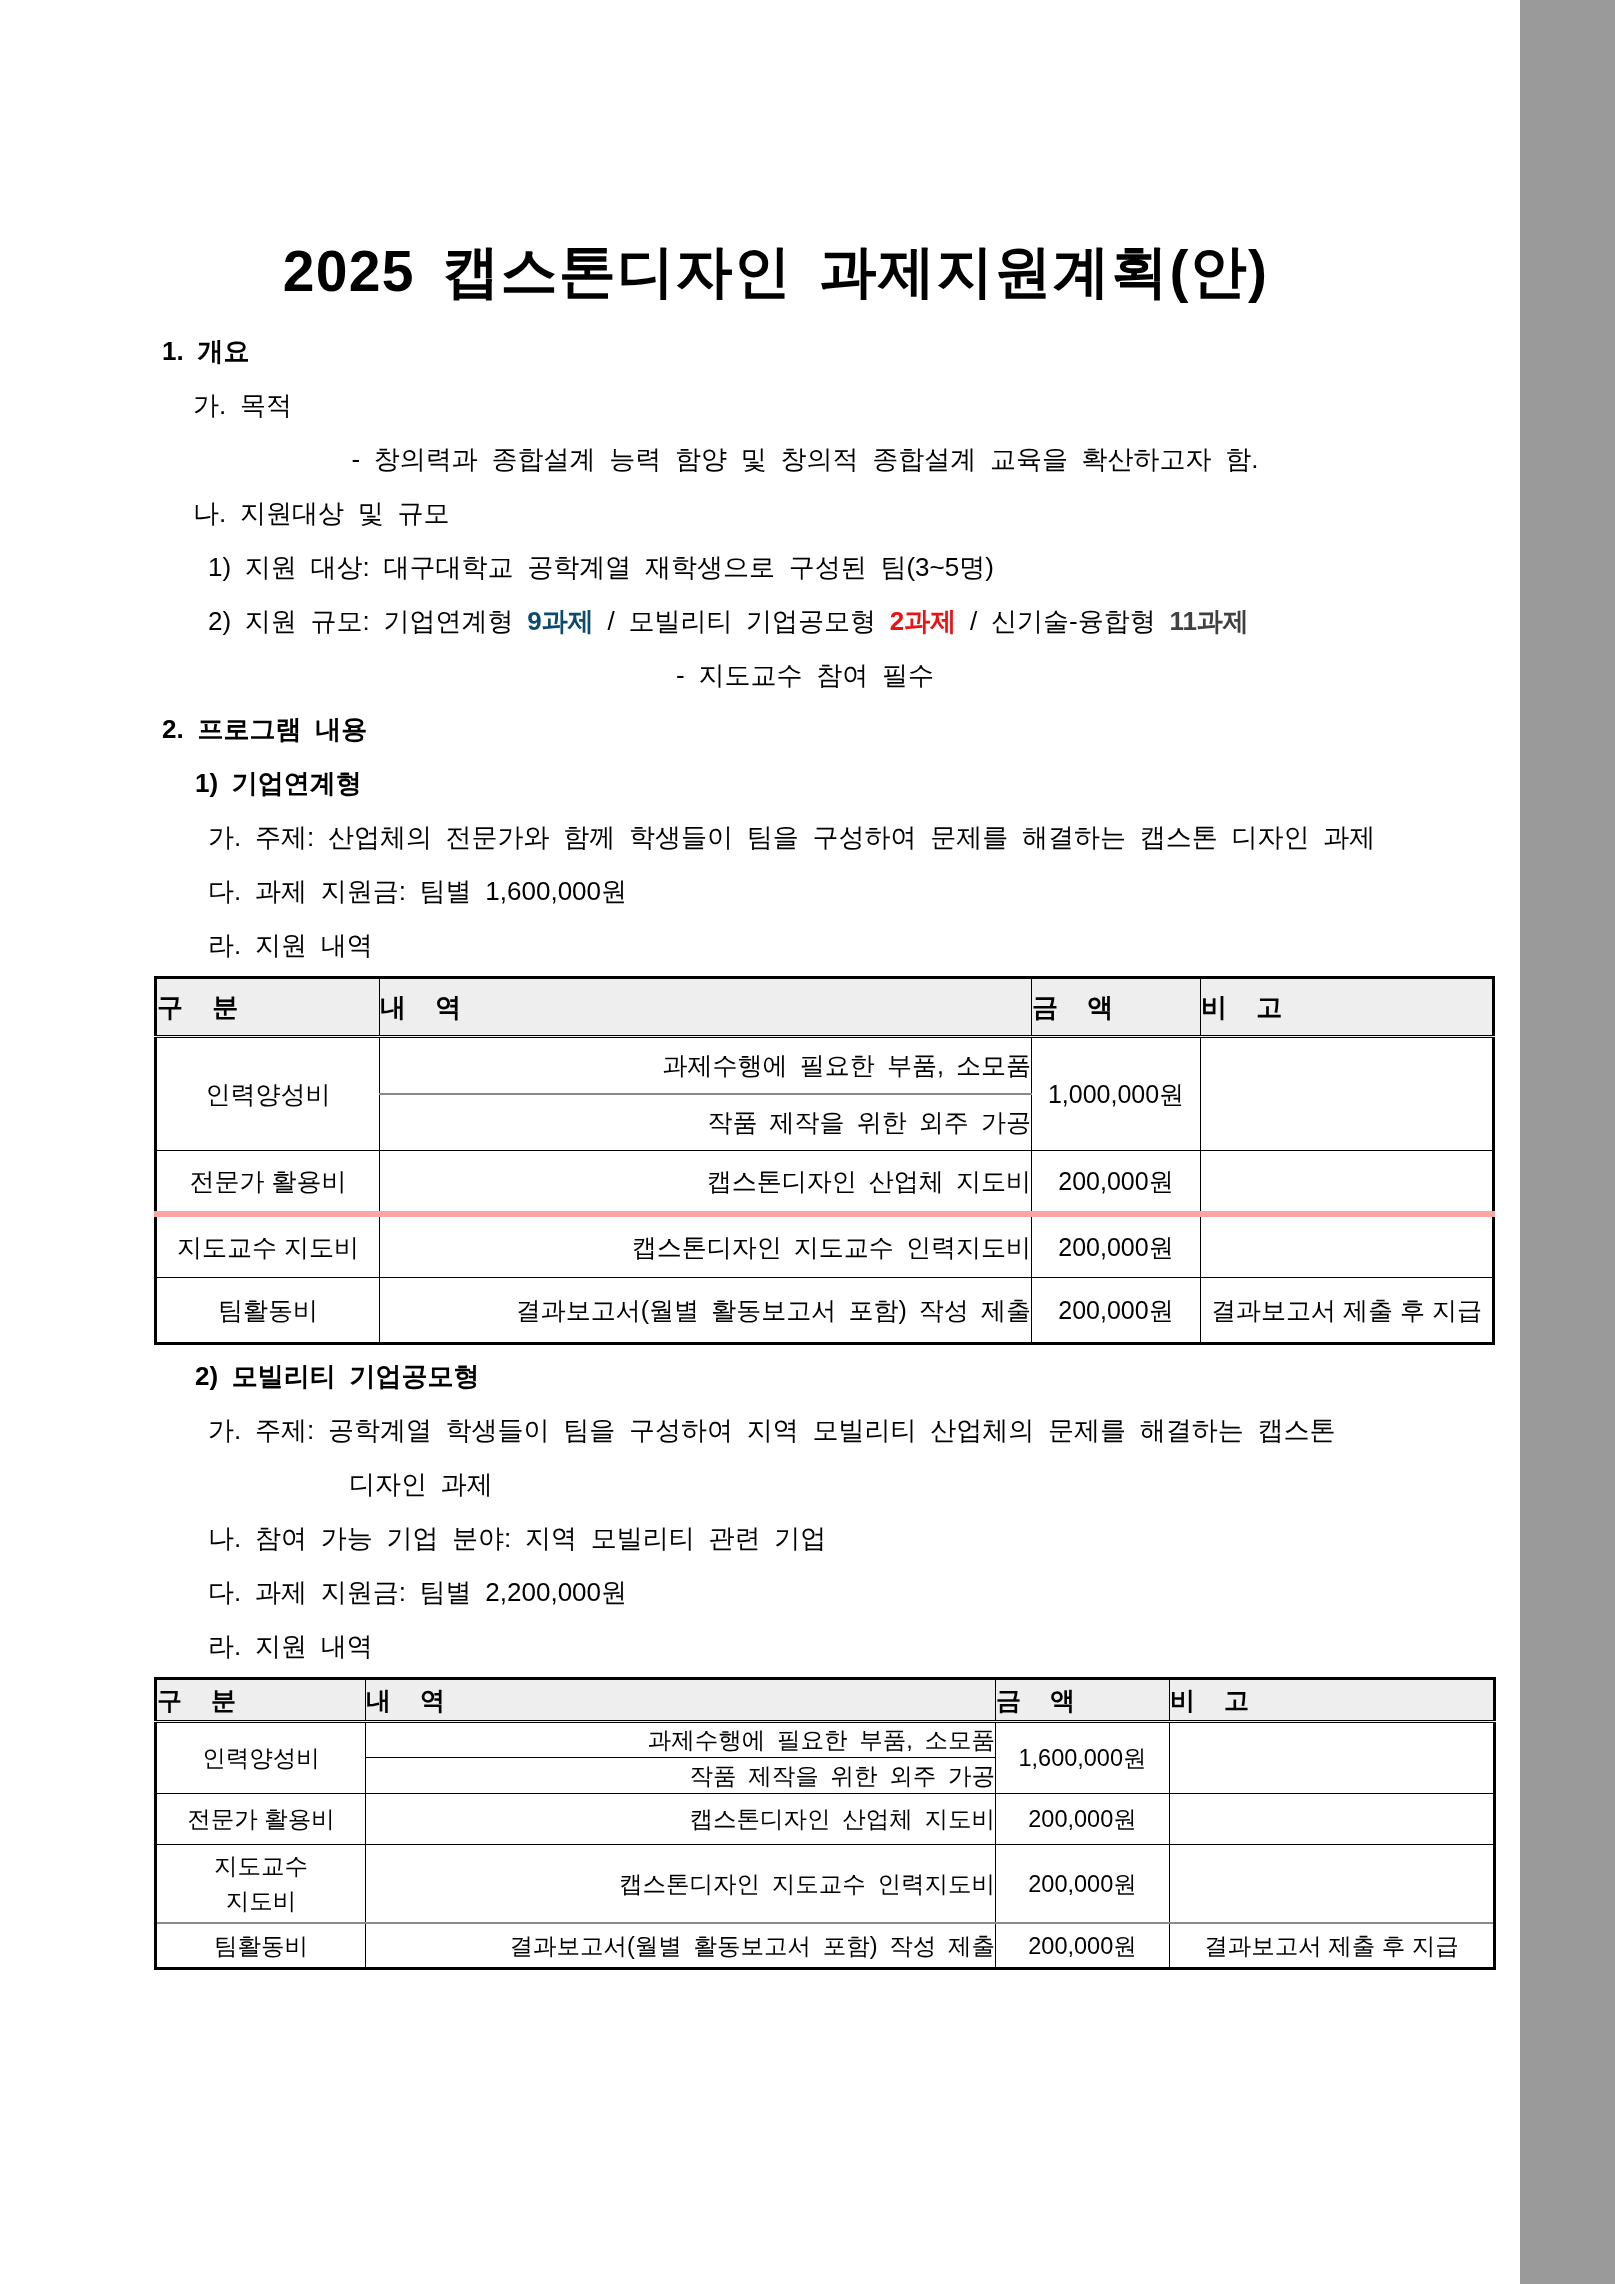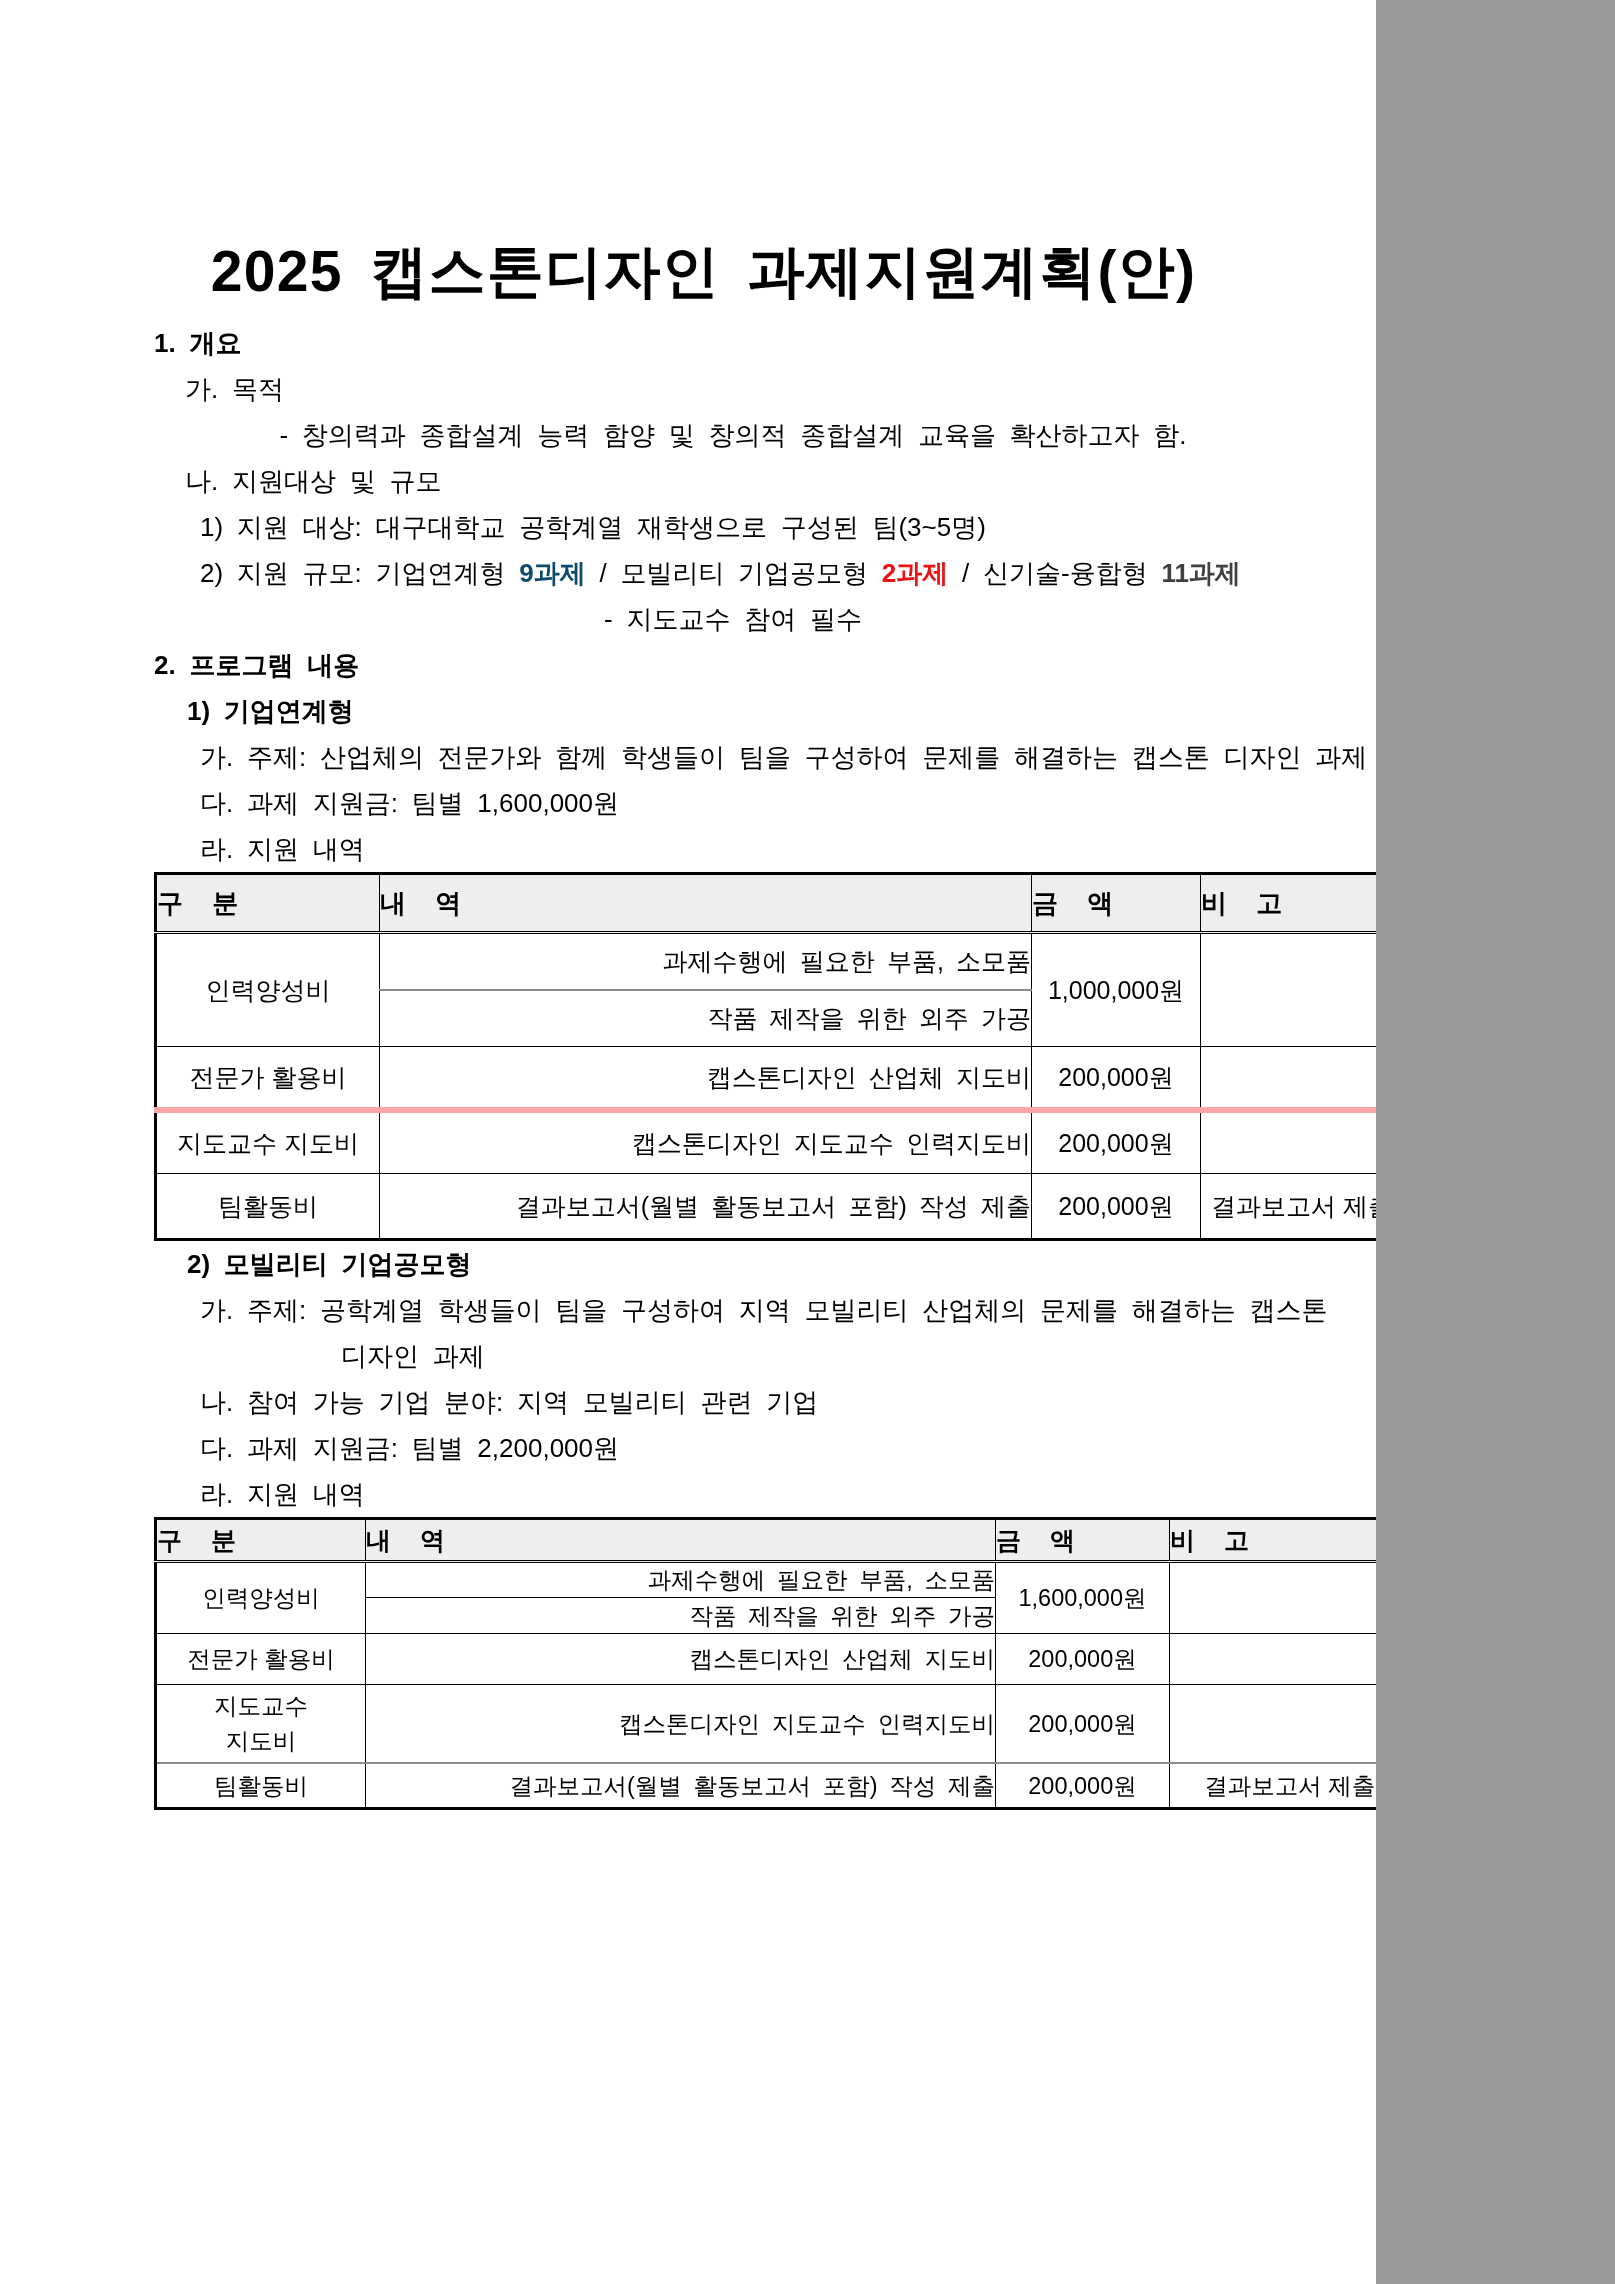--- a/index.html
+++ b/index.html
@@ -1,36 +1,36 @@
 <!DOCTYPE html>
 <html style="font-size:10.4px"><head>
 <meta charset="utf-8">
 <style>
   html,body{margin:0;padding:0;background:#9a9a9a;}
   .page{
     position:relative;
-    width:1376px;height:2284px;
+    width:1520px;height:2284px;
     background:#ffffff;
     font-family:"Liberation Sans","DejaVu Sans",sans-serif;
     color:#000;
     box-sizing:border-box;
     padding:0 123px 0 154px;
     overflow:hidden;
   }
   .title{
     margin:222px 0 0 0;
     font-size:57px;
     font-weight:bold;
     line-height:98px;
     text-align:center;
     letter-spacing:1.3px;
     word-spacing:10.4px;
     white-space:nowrap;
   }
-  p.ln{margin:0;font-size:26px;line-height:46px;white-space:nowrap;word-spacing:6.5px;}
+  p.ln{margin:8px;font-size:26px;line-height:46px;white-space:nowrap;word-spacing:6.5px;}
   .h1{font-size:29px;font-weight:bold;}
   .h2{font-size:27px;font-weight:bold;}
   .mt-s1{margin-top:62px;}
   .mt-s2{margin-top:36px;}
   .mt-s2b{margin-top:75px;}
   .ind-a{padding-left:31px;}   
   .ind-b{padding-left:59px;text-align:center;}   
   .ind-c{padding-left:46px;}   
   .ind-d{padding-left:33px;}   
   .ind-f{padding-left:187px;}  

